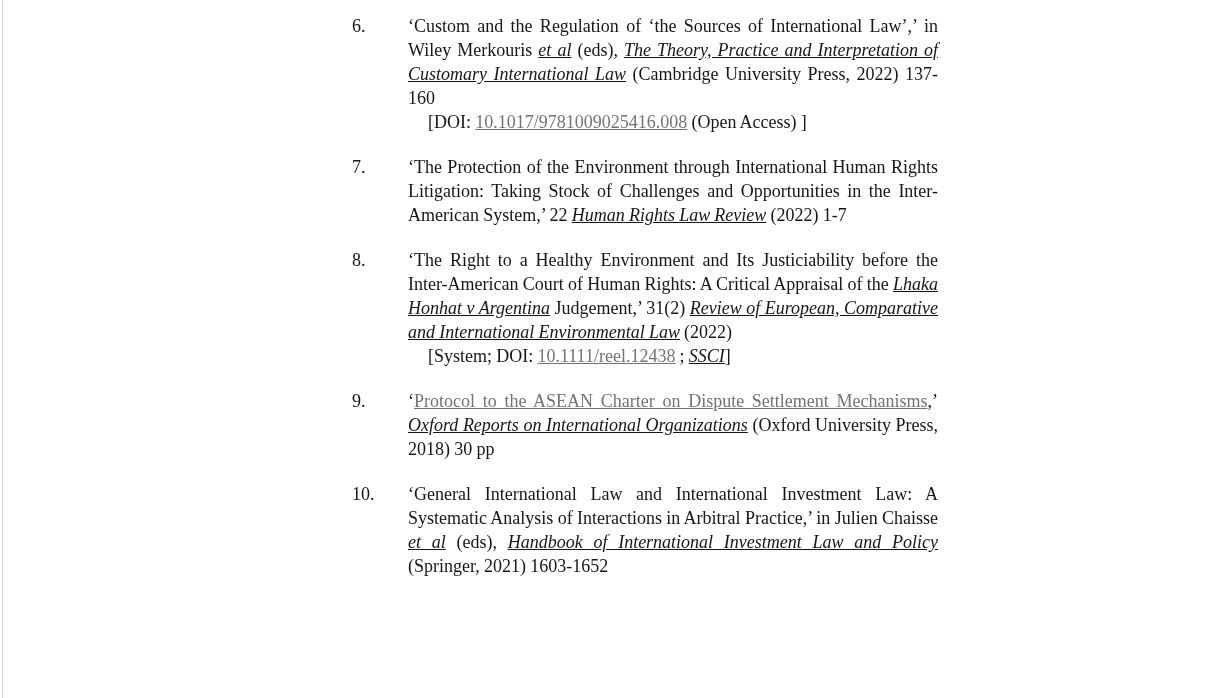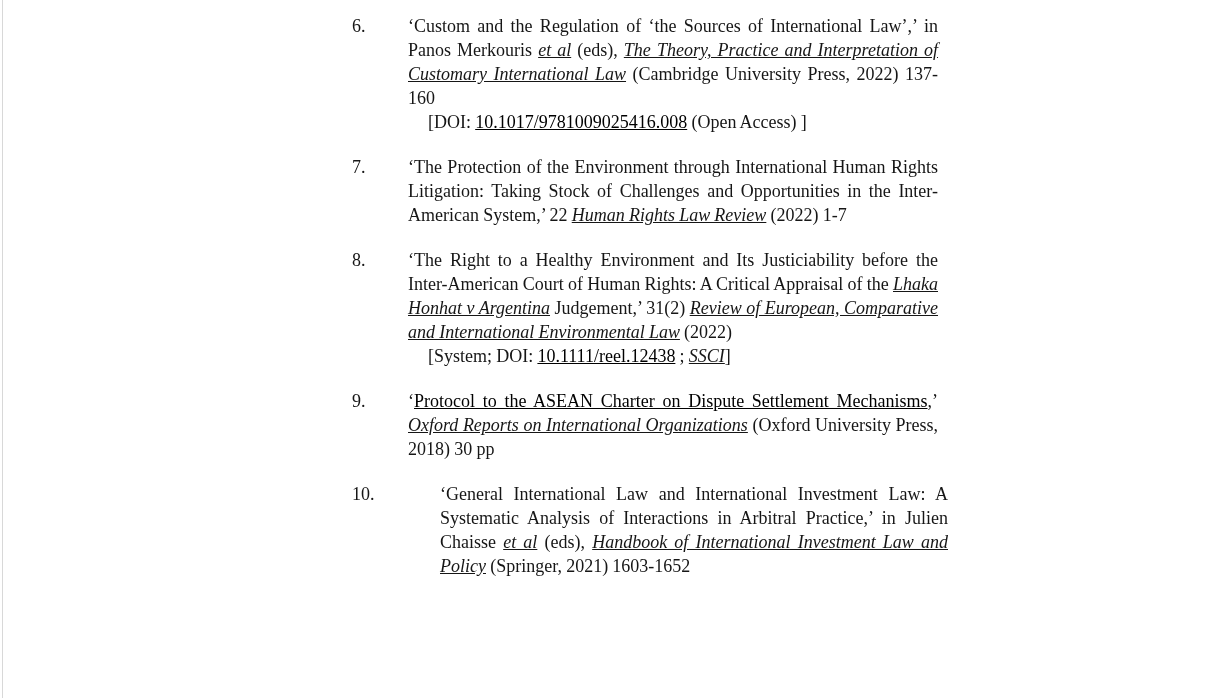--- a/index.html
+++ b/index.html
@@ -28,21 +28,20 @@
     left: 352px;
     top: 14px;
     width: 596px;
   }
   .pub-item {
     display: flex;
     margin-bottom: 21px;
   }
   .pub-item:last-child {
     margin-bottom: 16px;
-    gap: 32px;
   }
   .pub-number {
     flex: 0 0 56px;
     font-size: 18px;
     line-height: 24px;
   }
   .pub-body {
     width: 530px;
   }
   .pub-main {
@@ -57,34 +56,34 @@
     font-size: 18px;
     line-height: 24px;
     text-align: left;
     word-spacing: -0.3px;
   }
   .it {
     font-style: italic;
     text-decoration: underline;
   }
   a.run-link {
-    color: #000000;
+    color: #737373;
     text-decoration: underline;
   }
 </style>
 </head>
 <body>
 
 <div class="page">
   <div class="page-edge"></div>
   <section class="pub-list">
       <div class="pub-item">
         <div class="pub-number">6.</div>
         <div class="pub-body">
-          <p class="pub-main"><span>‘Custom and the Regulation of ‘the Sources of International Law’,’ in Panos Merkouris </span><span class="it">et al</span><span> (eds), </span><span class="it">The Theory, Practice and Interpretation of Customary International Law</span><span> (Cambridge University Press, 2022) 137-160</span></p>
+          <p class="pub-main"><span>‘Custom and the Regulation of ‘the Sources of International Law’,’ in Wiley Merkouris </span><span class="it">et al</span><span> (eds), </span><span class="it">The Theory, Practice and Interpretation of Customary International Law</span><span> (Cambridge University Press, 2022) 137-160</span></p>
           <p class="pub-note"><span>[DOI: </span><a href="#" class="run-link">10.1017/9781009025416.008</a><span> (Open Access) ]</span></p>
         </div>
       </div>
       <div class="pub-item">
         <div class="pub-number">7.</div>
         <div class="pub-body">
           <p class="pub-main"><span>‘The Protection of the Environment through International Human Rights Litigation: Taking Stock of Challenges and Opportunities in the Inter-American System,’ 22 </span><span class="it">Human Rights Law Review</span><span> (2022) 1-7</span></p>
         </div>
       </div>
       <div class="pub-item">

